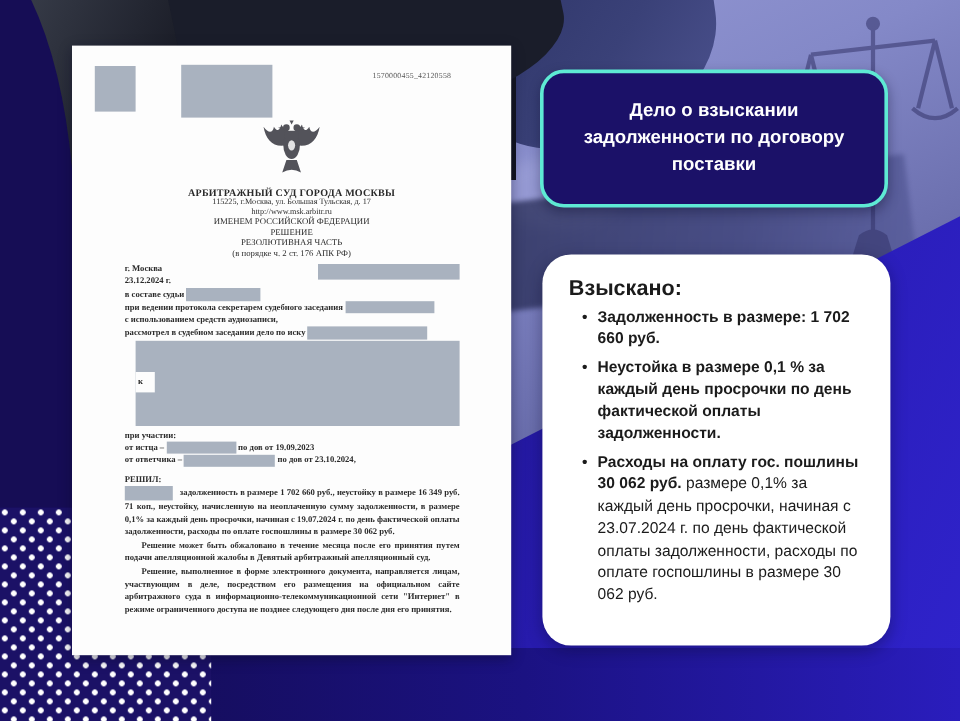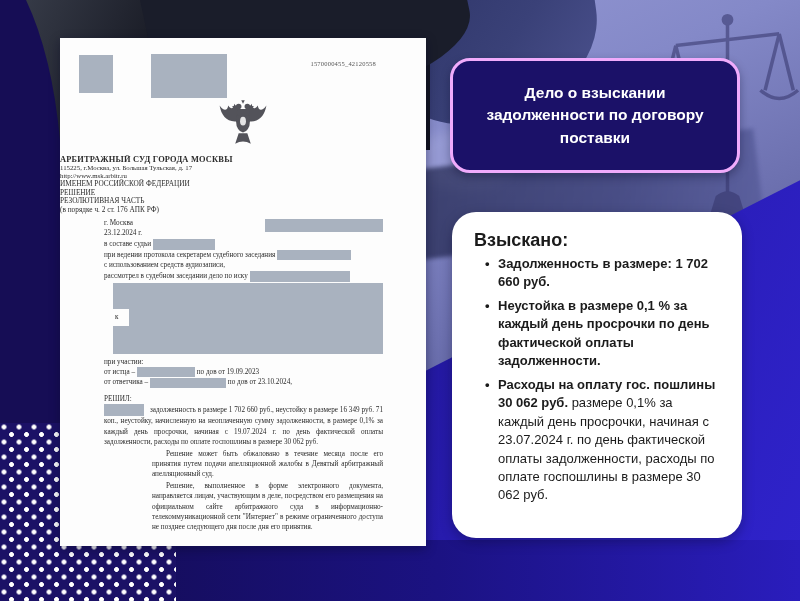--- a/index.html
+++ b/index.html
@@ -64,27 +64,27 @@
     font-family:"Liberation Serif", serif; color:#2b2b2b;
   }
   .redact{ background:#a9b2bf; display:inline-block; vertical-align:middle; }
   .doc-number{
     position:absolute; top:22px; right:50px; font-size:6.5px; color:#555;
     letter-spacing:.2px;
   }
   .box1{ position:absolute; left:19px; top:17px; width:34px; height:38px; }
   .box2{ position:absolute; left:91px; top:16px; width:76px; height:44px; }
   .doc-eagle{ padding-top:60px; text-align:center; }
-  .doc-center{ text-align:left; }
+  .doc-center{ text-align:center; }
   .court-name{ font-size:8.4px; font-weight:bold; margin-top:5px; letter-spacing:.2px; }
   .doc-sm{ font-size:6.8px; line-height:8.2px; }
   .doc-md{ font-size:7.3px; line-height:8.4px; }
   .doc-body{
     margin:4px 43px 0 44px; font-size:7.2px; line-height:10.4px;
-    text-align:left; position:relative;
+    text-align:left; position:relative;font-weight:bold;
   }
   .doc-line{ white-space:nowrap; }
   .city-line .redact{ width:118px; height:13px; float:right; margin-top:1px; }
   .judge-box{ width:62px; height:11px; }
   .protocol-box{ width:74px; height:10px; }
   .case-box{ width:100px; height:11px; }
   .big-block{
     position:relative; margin-left:9px; width:270px; height:71px;
     background:#a9b2bf; margin-top:1px; margin-bottom:3px;
   }
@@ -92,26 +92,26 @@
     position:absolute; left:0; top:26px; width:16px; height:17px;
     background:#fdfdfd; font-size:7.2px; padding-left:2px; line-height:17px;
   }
   .istca-box{ width:58px; height:10px; }
   .otv-box{ width:76px; height:10px; }
   .reshil{ text-align:left; margin-top:6px; }
   .vzyskat-line{ text-indent:24px; margin-top:2px; }
   .vzyskat-box{ width:205px; height:13px; margin-left:6px; }
   .para{ text-align:justify; }
   .para-lead .redact{ width:40px; height:12px; margin-right:4px; }
-  .para-indent{ text-indent:14px; margin-top:1px;margin-left:48px; }
+  .para-indent{ text-indent:14px; margin-top:1px; }
 
   
   .header-panel{
     position:absolute; left:450px; top:58px; width:290px; height:115px;
-    background:#1b1168; border:3px solid #f0abfc; border-radius:20px;
+    background:#1b1168; border:3px solid #5eead4; border-radius:20px;
     display:flex; align-items:center; justify-content:center;
     box-shadow:0 4px 10px rgba(10,10,40,.35);
   }
   .header-panel .title{
     color:#ffffff; font-weight:bold; font-size:15.5px; line-height:1.45;
     text-align:center; padding:0 18px;
   }
   .summary-panel{
     position:absolute; left:452px; top:212px; width:290px; height:326px;
     background:#ffffff; border-radius:24px; padding:18px 22px 14px 22px;

